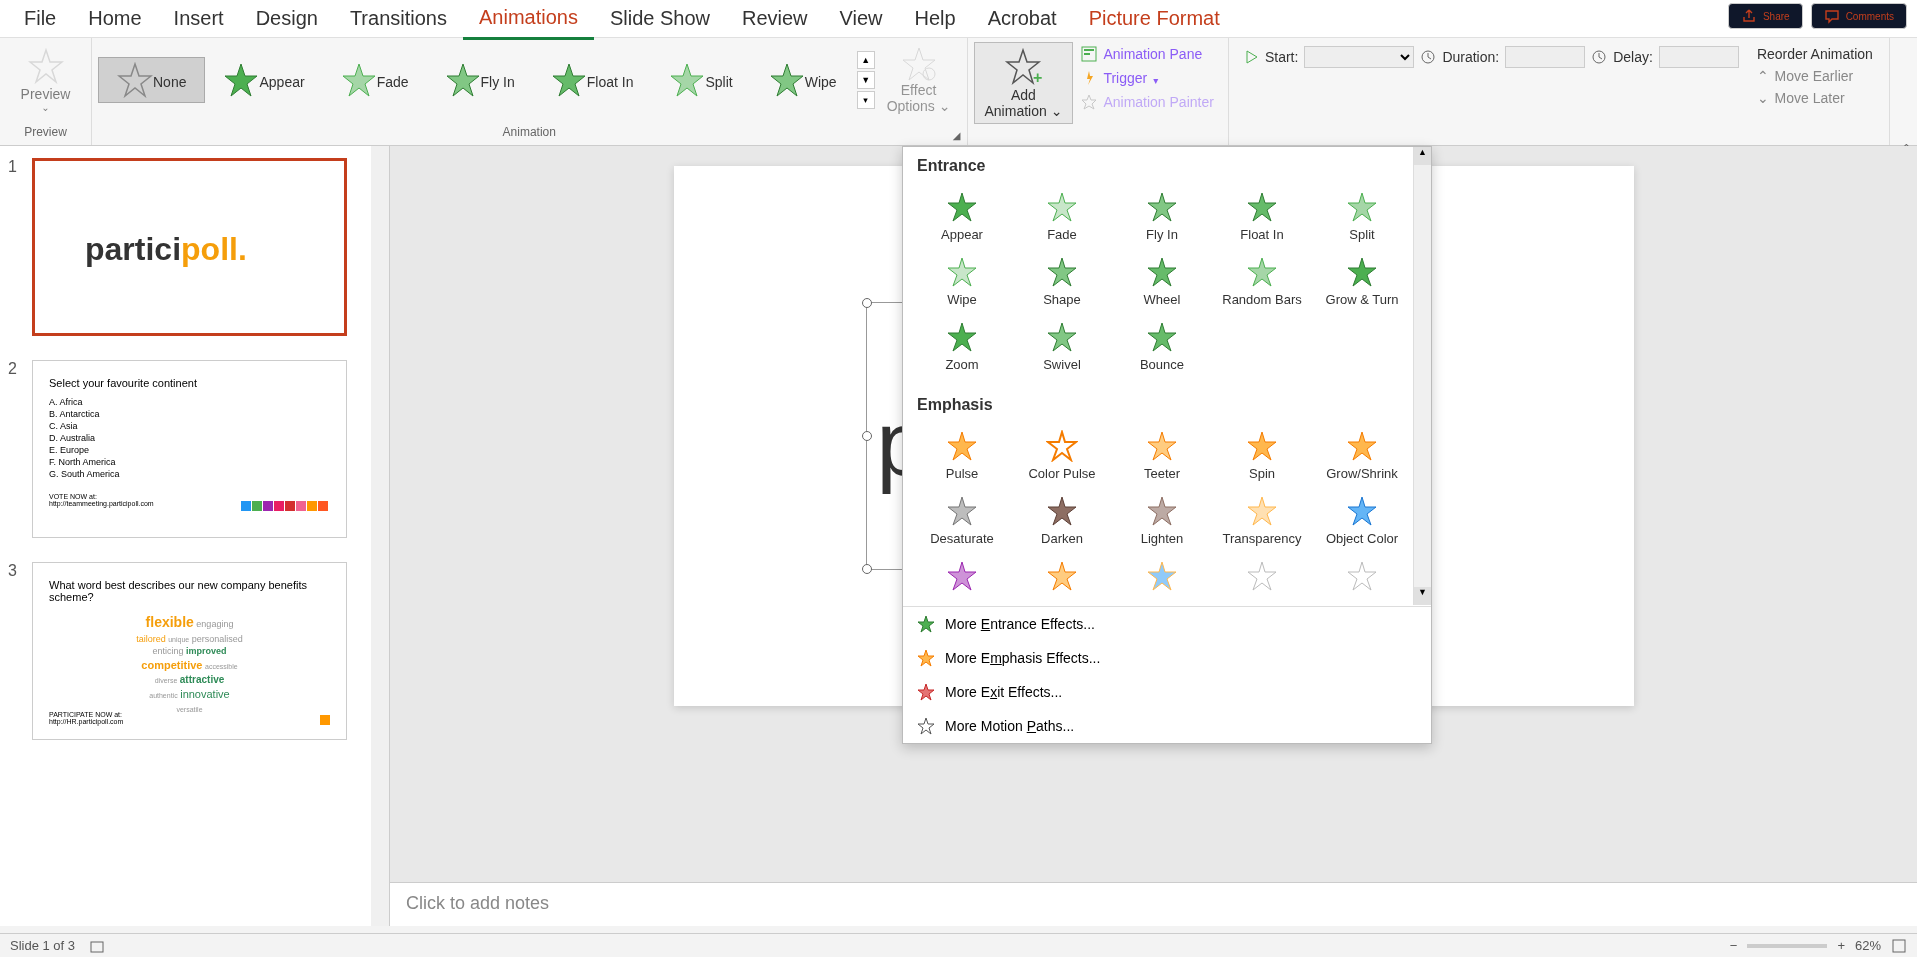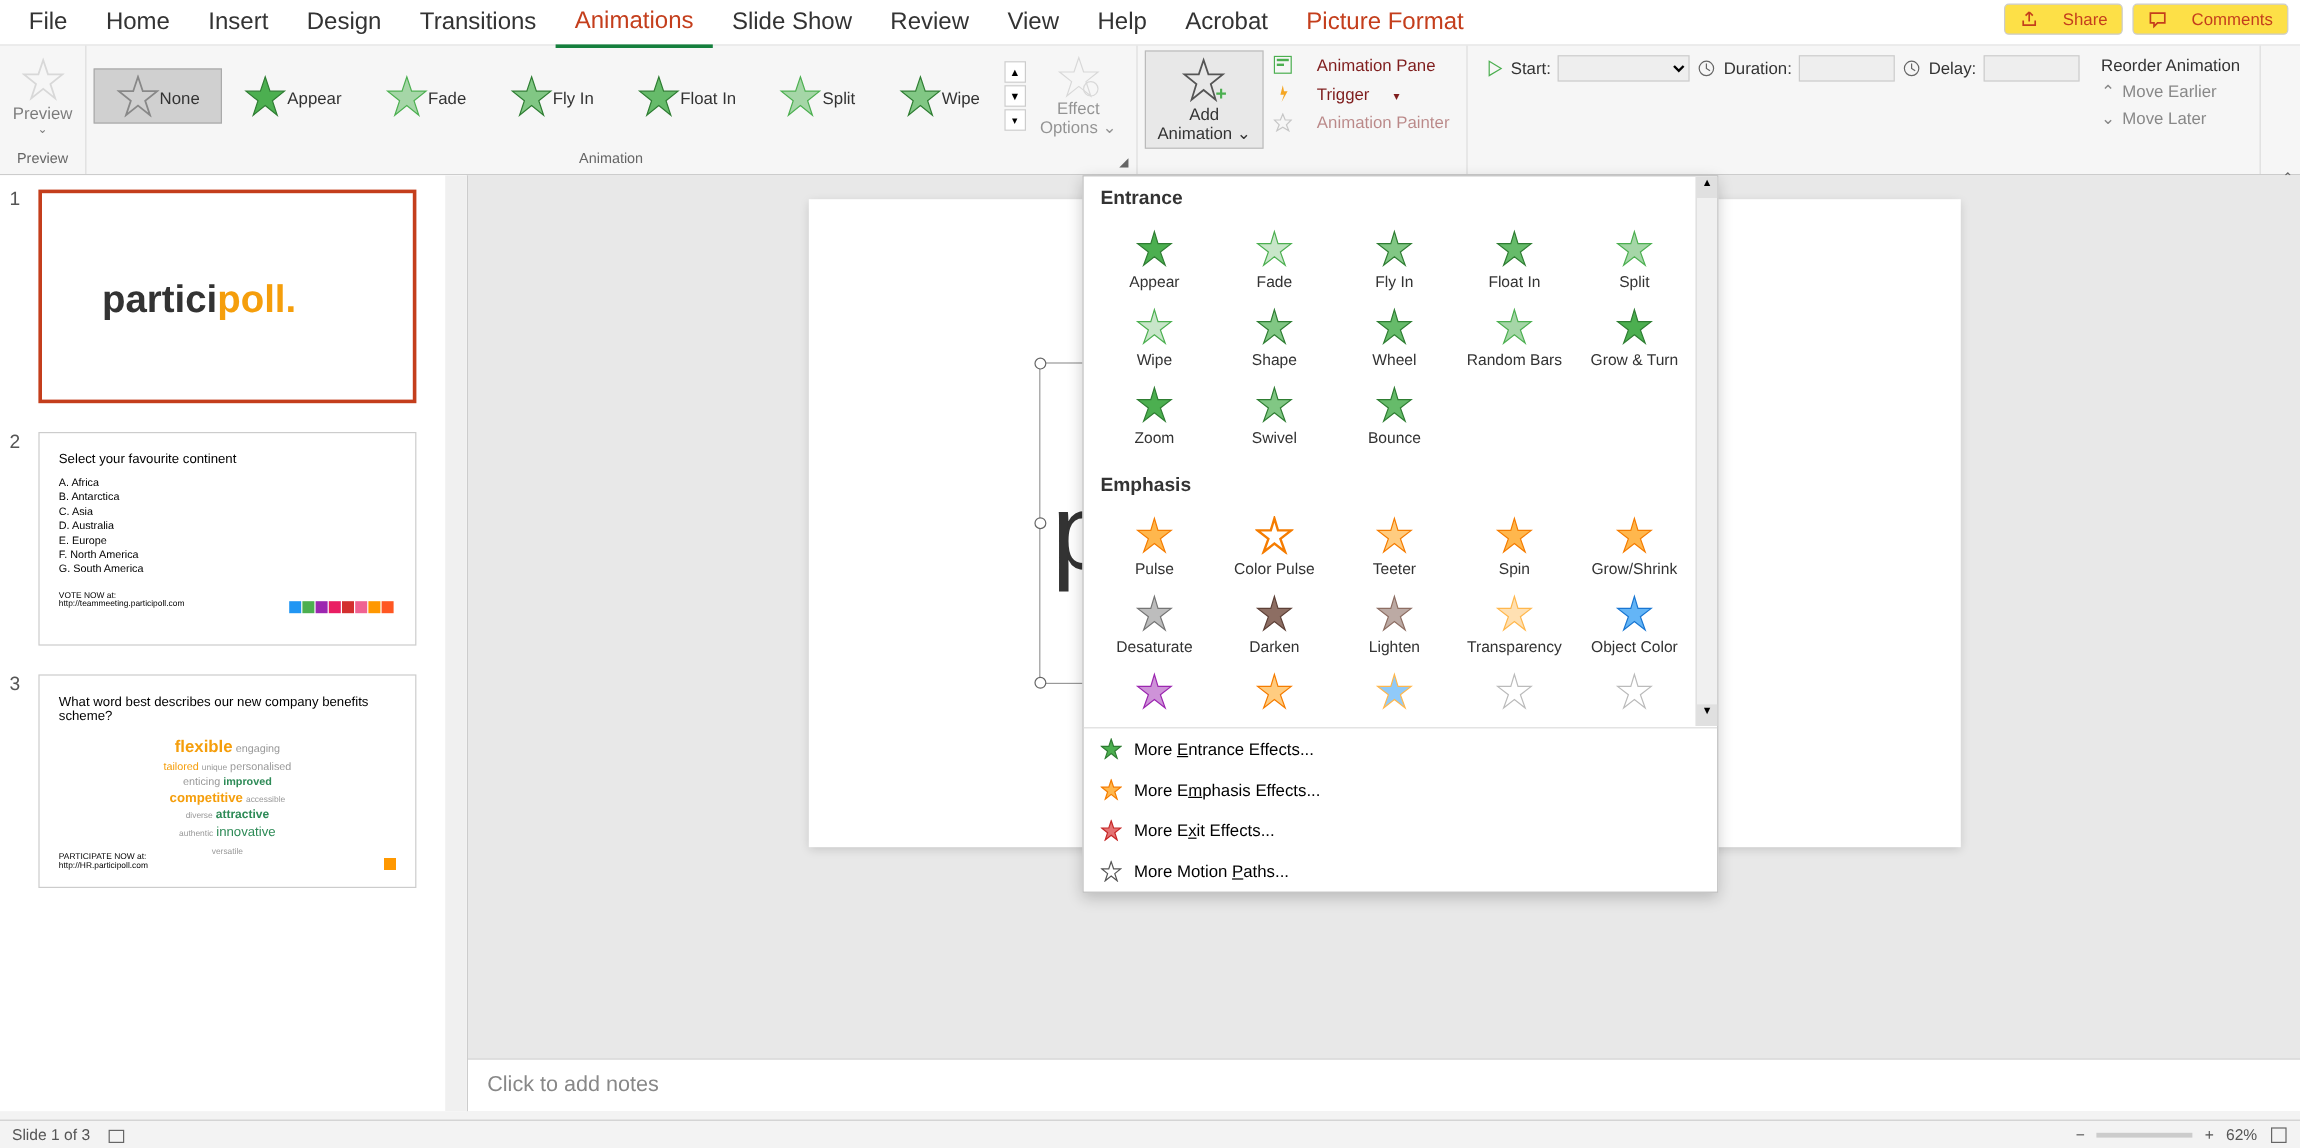--- a/index.html
+++ b/index.html
@@ -4,21 +4,21 @@
 <style>
   * { margin: 0; padding: 0; box-sizing: border-box; font-family: "Segoe UI", Arial, sans-serif; }
   body { background: #f3f3f3; width: 1917px; height: 957px; overflow: hidden; position: relative; }
   
   
   .tabs-bar { height: 38px; background: #fff; display: flex; align-items: center; padding: 0 8px; border-bottom: 1px solid #e0e0e0; position: relative; }
   .tab { padding: 8px 16px; font-size: 20px; color: #333; cursor: pointer; }
   .tab.active { color: #c43e1c; border-bottom: 3px solid #15803d; font-weight: 500; }
   .tab.contextual { color: #c43e1c; }
   .top-right { position: absolute; right: 10px; top: 3px; display: flex; gap: 8px; }
-  .top-btn { border: 1px solid #ccc; border-radius: 4px; padding: 4px 12px; font-size: 14px; color: #c43e1c; background: #fde047; display: flex; align-items: center; gap: 20px; cursor: pointer; }
+  .top-btn { border: 1px solid #ccc; border-radius: 4px; padding: 4px 12px; font-size: 10px; color: #c43e1c; background: #0f172a; display: flex; align-items: center; gap: 6px; cursor: pointer; }
   
   
   .ribbon { height: 108px; background: #f6f6f6; display: flex; border-bottom: 1px solid #ccc; }
   .ribbon-group { border-right: 1px solid #ddd; display: flex; flex-direction: column; justify-content: space-between; padding: 4px 6px; position: relative; }
   .group-label { font-size: 12px; color: #666; text-align: center; padding: 2px 0; }
   .dialog-launch { position: absolute; bottom: 4px; right: 6px; font-size: 10px; color: #666; cursor: pointer; }
   
   .preview-btn { display: flex; flex-direction: column; align-items: center; padding: 4px 12px; cursor: pointer; }
   .big-star { width: 40px; height: 40px; display: flex; align-items: center; justify-content: center; }
   
@@ -30,21 +30,21 @@
   
   .gallery-spin { display: flex; flex-direction: column; gap: 2px; padding: 4px 2px; }
   .spin-btn { width: 18px; height: 18px; border: 1px solid #ccc; font-size: 9px; text-align: center; cursor: pointer; background: #fff; line-height: 16px;}
   
   .effect-opts, .add-anim { display: flex; flex-direction: column; align-items: center; padding: 4px 10px; cursor: pointer; }
   .effect-opts span, .add-anim span { font-size: 14px; color: #333; }
   .disabled { opacity: 0.5; }
   .add-anim { background: #e8e8e8; border: 1px solid #bbb; }
   
   .adv-col { display: flex; flex-direction: column; gap: 8px; padding: 4px 8px; justify-content: center; }
-  .adv-row { display: flex; align-items: flex-end; gap: 20px; font-size: 14px; color: #7f1d1d; cursor: pointer; }
+  .adv-row { display: flex; align-items: flex-end; gap: 6px; font-size: 14px; color: #8b5cf6; cursor: pointer; }
   
   .timing-col { display: flex; flex-direction: row; gap: 6px; padding: 4px 8px; justify-content: center; }
   .timing-row { display: flex; align-items: center; gap: 6px; font-size: 14px; color: #333; }
   .timing-input { width: 80px; height: 22px; border: 1px solid #ccc; background: #eee; }
   
   .reorder-col { display: flex; flex-direction: column; gap: 6px; padding: 4px 10px; }
   .reorder-title { font-size: 14px; color: #333; }
   .reorder-btn { font-size: 14px; color: #888; display: flex; align-items: center; gap: 6px; cursor: pointer; }
   
   .collapse-ribbon { position: absolute; right: 6px; top: 142px; font-size: 11px; color: #666; cursor: pointer; }
@@ -135,21 +135,21 @@
       <svg width="16" height="16" viewBox="0 0 16 16">
           <path fill="none" stroke="#c43e1c" stroke-width="1.4" d="M2 3h12v8H8l-3 3v-3H2z"></path>
         </svg>
       <span>Comments</span>
     </div>
   </div>
 </div>
 
 <div class="ribbon">
 
-  <div class="ribbon-group" style="width:72px">
+  <div class="ribbon-group" style="width:92px">
     <div class="preview-btn disabled">
       <div class="big-star">
           <svg width="36" height="36">
             <polygon points="18,2 22,14 34,14 24,22 28,34 18,26 8,34 12,22 2,14 14,14" fill="none" stroke="#bbb" stroke-width="1.5"></polygon>
           </svg>
         </div>
       <span style="font-size:14px">Preview</span>
       <span style="font-size:10px">⌄</span>
     </div>
     <div class="group-label">Preview</div>

